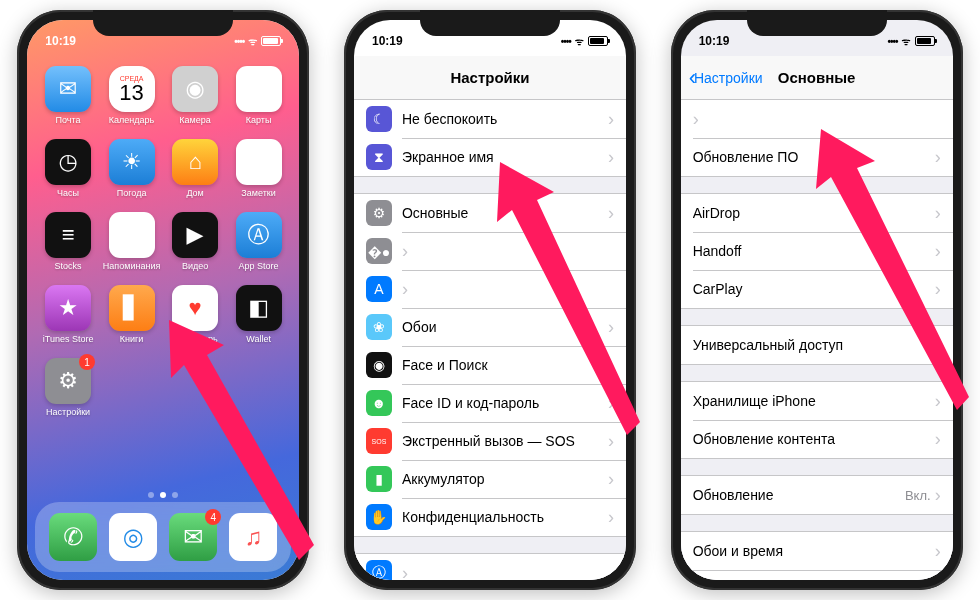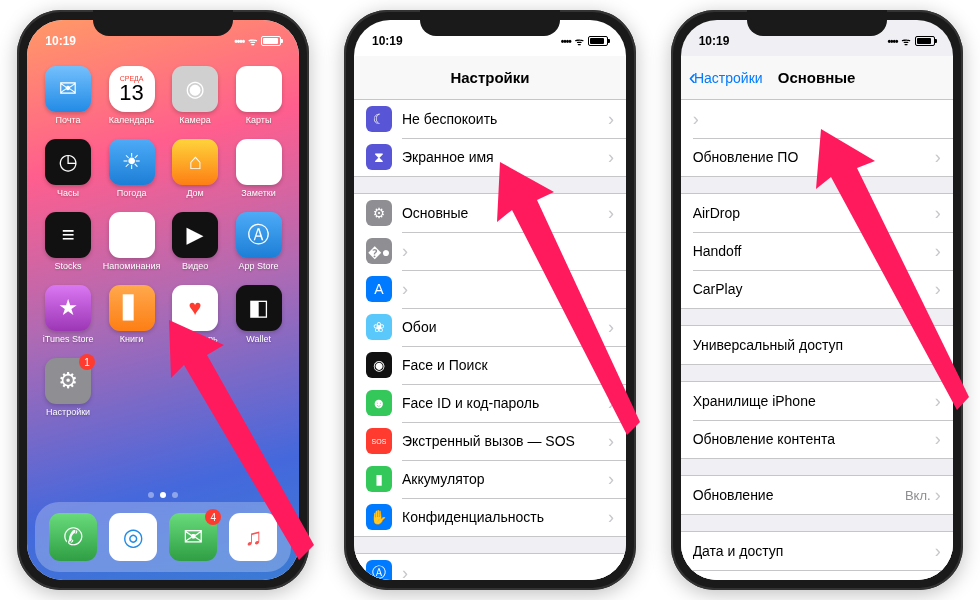--- a/index.html
+++ b/index.html
@@ -418,21 +418,21 @@
         </div>
         <div class="group">
           <div class="row noicon">
             <span class="text">Обновление</span>
             <span class="detail">Вкл.</span>
             <span class="chev">›</span>
           </div>
         </div>
         <div class="group">
           <div class="row noicon">
-            <span class="text">Дата и доступ</span>
+            <span class="text">Обои и время</span>
             <span class="chev">›</span>
           </div>
           <div class="row noicon">
             <span class="chev">›</span>
           </div>
         </div>
       </div>
   </div>
   <svg class="arrow" style="top:105px; right:-6px" viewBox="0 0 190 300">
     <path d="M 178 295 L 52 62 L 37 74 L 42 14 L 96 46 L 78 53 L 190 282 Z" fill="#ff1a5e"></path>

